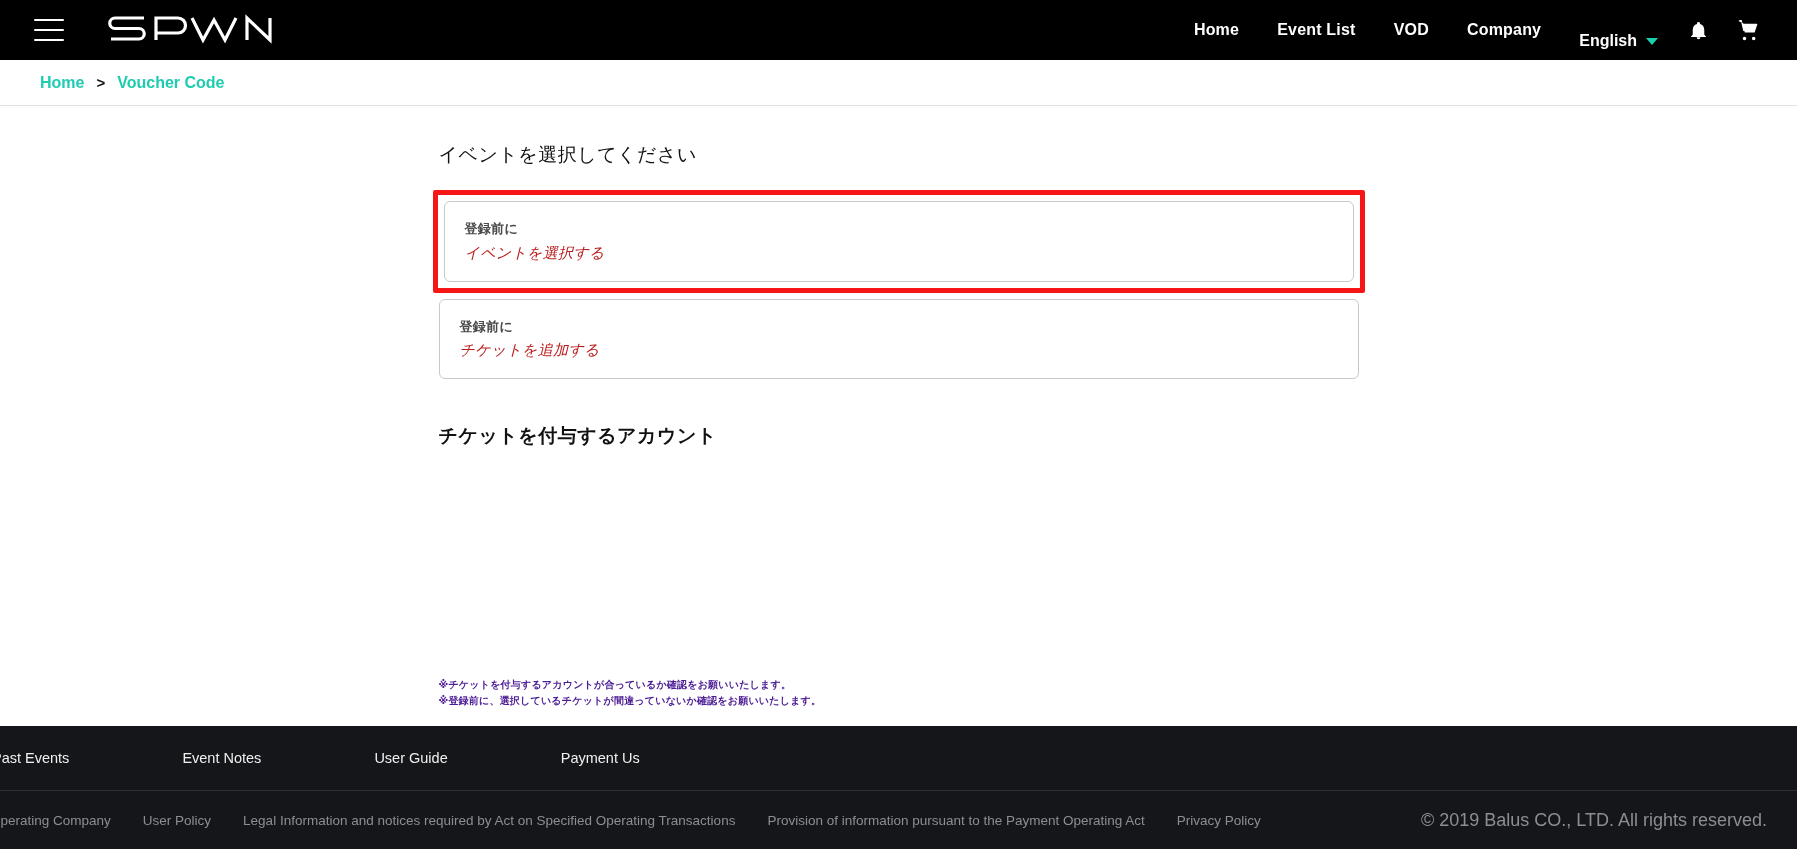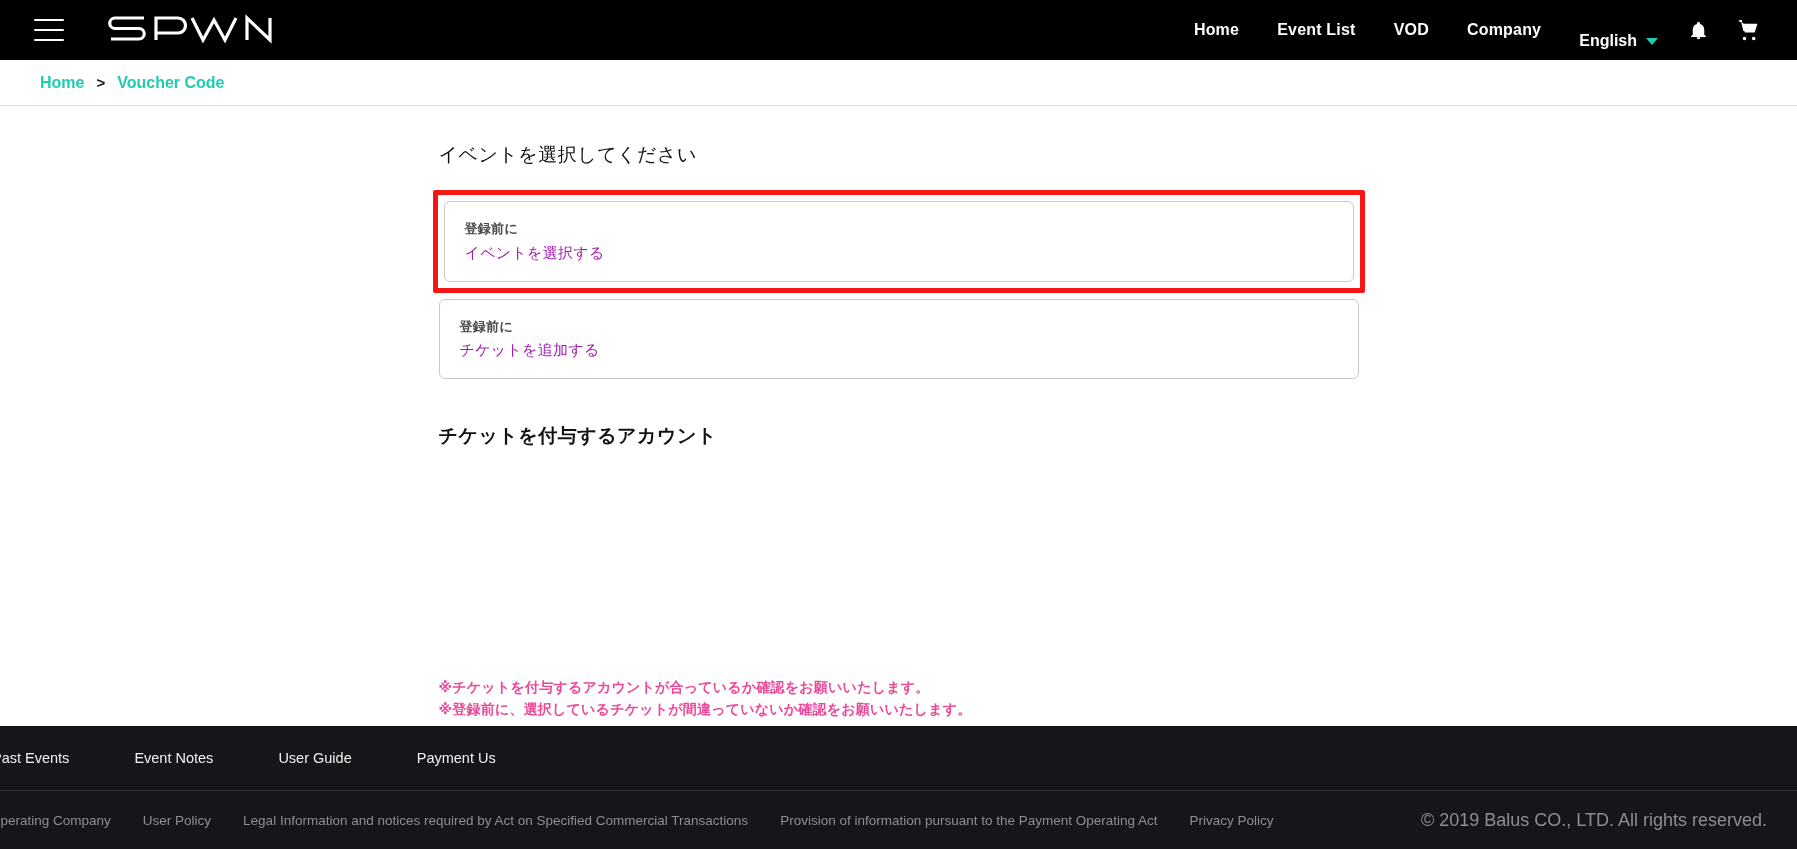--- a/index.html
+++ b/index.html
@@ -156,24 +156,25 @@
 
   .field-label {
     font-size: 13px;
     font-weight: 700;
     color: #4a4a4a;
     line-height: 1.5;
     letter-spacing: 0.3px;
   }
   .field-value {
     font-size: 15px;
-    color: #a21caf;
+    color: #b91c1c;
     line-height: 1.6;
     letter-spacing: 0.3px;
     margin-top: 2px;
+    font-style: italic;
   }
 
   
   .highlight-wrap {
     position: relative;
     width: 932px;
     margin-left: -6px;
     padding: 6px;
     border: 5px solid #f61616;
     border-radius: 2px;
@@ -190,23 +191,23 @@
   }
 
   .account-area {
     min-height: 120px;
   }
 
   .notices {
     margin-top: 108px;
   }
   .notice-line {
-    font-size: 14px;
-    font-weight: 700;
-    color: #ec4899;
+    font-size: 10px;
+    font-weight: 700;
+    color: #4c1d95;
     line-height: 1.55;
     letter-spacing: 0.2px;
   }
 
   .submit-row {
     margin-top: 33px;
     display: flex;
     justify-content: center;
   }
   .submit-btn {
@@ -241,21 +242,21 @@
     padding-left: 0;
     border-bottom: 1px solid #2e3135;
   }
   .footer-link {
     color: #f0f0f0;
     font-size: 14.5px;
     white-space: nowrap;
     cursor: pointer;
   }
   .footer-top .footer-link:nth-child(1) { margin-left: -8px; }
-  .footer-top .footer-link { margin-right: 65px; }
+  .footer-top .footer-link { margin-right: 65px; margin-left: 48px; }
 
   .footer-bottom {
     height: 58px;
     display: flex;
     align-items: center;
     padding-right: 30px;
   }
   .footer-small {
     color: #8b8e93;
     font-size: 13.5px;
@@ -362,18 +363,18 @@
 <div class="footer">
   <div class="footer-top">
     <span class="footer-link">Past Events</span>
     <span class="footer-link">Event Notes</span>
     <span class="footer-link">User Guide</span>
     <span class="footer-link">Payment Us</span>
   </div>
   <div class="footer-bottom">
     <span class="footer-small">Operating Company</span>
     <span class="footer-small">User Policy</span>
-    <span class="footer-small">Legal Information and notices required by Act on Specified Commercial Transactions</span>
+    <span class="footer-small">Legal Information and notices required by Act on Specified Operating Transactions</span>
     <span class="footer-small">Provision of information pursuant to the Payment Operating Act</span>
     <span class="footer-small">Privacy Policy</span>
     <span class="footer-small copyright">© 2019 Balus CO., LTD. All rights reserved.</span>
   </div>
 </div>
 
 </body></html>

